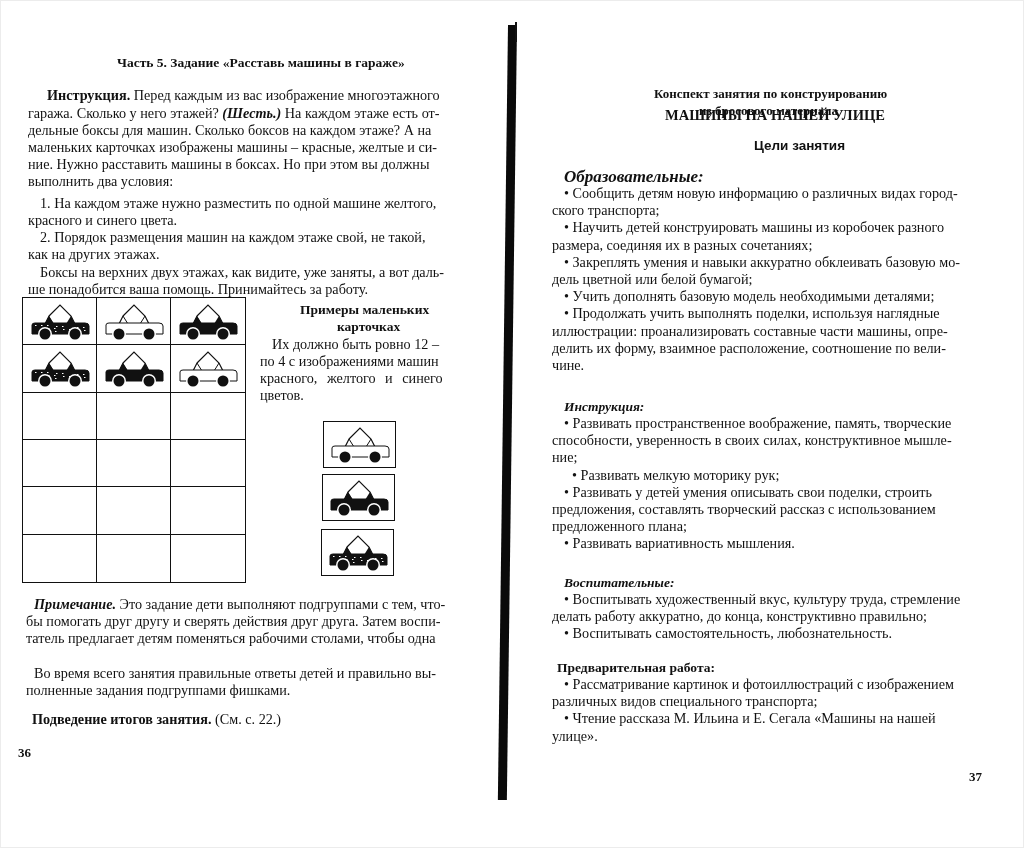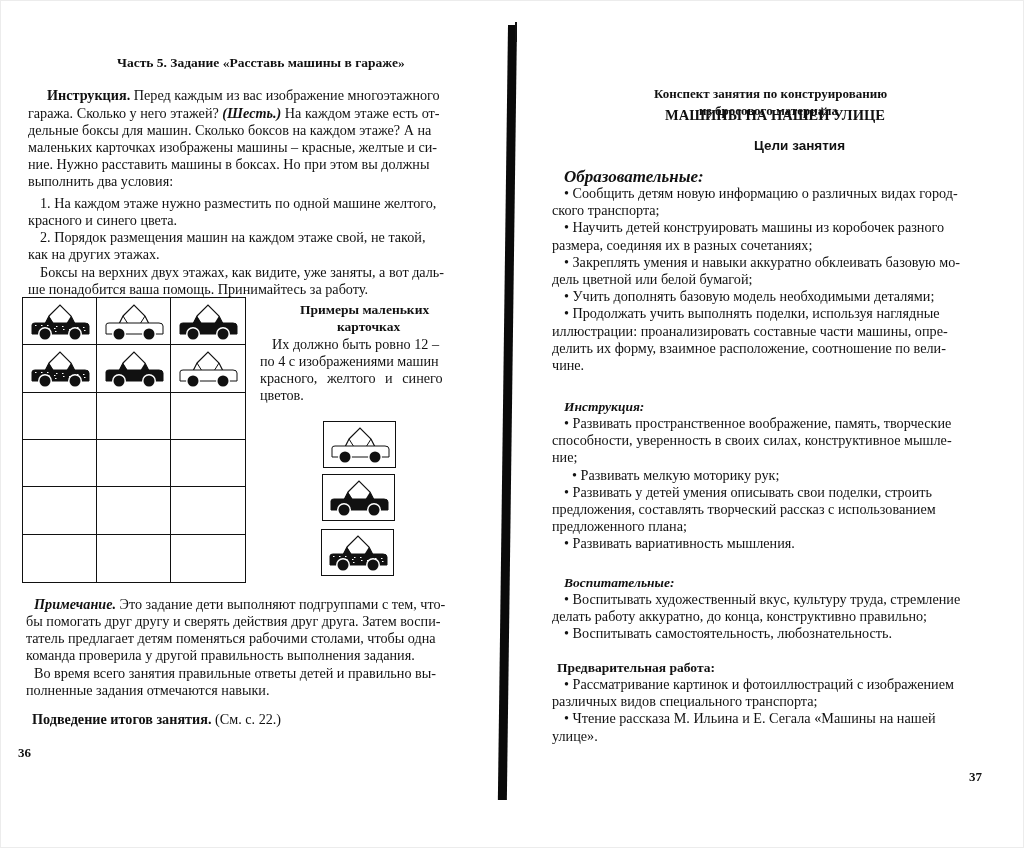--- a/index.html
+++ b/index.html
@@ -258,23 +258,22 @@
         <circle cx="48" cy="33" r="7" fill="#fff" stroke="none"></circle>
         <circle cx="48" cy="33" r="5.5" fill="#111"></circle>
       </svg>
     </div>
 
   <div class="t" style="left:34px; top:596px;">
     <span class="bi">Примечание.</span><span> Это задание дети выполняют подгруппами с тем, что-</span>
   </div>
   <div class="t" style="left:26px; top:613px;">бы помогать друг другу и сверять действия друг друга. Затем воспи-</div>
   <div class="t" style="left:26px; top:630px;">татель предлагает детям поменяться рабочими столами, чтобы одна</div>
-  <div class="t" style="left:26px; top:647px;">команда проверила у другой правильность выполнения задания.</div>
   <div class="t" style="left:34px; top:665px;">Во время всего занятия правильные ответы детей и правильно вы-</div>
-  <div class="t" style="left:26px; top:682px;">полненные задания отмечаются навыки.</div>
+  <div class="t" style="left:26px; top:682px;">полненные задания подгруппами фишками.</div>
 
   <div class="t" style="left:32px; top:711px;">
     <span class="b">Подведение итогов занятия.</span><span> (См. с. 22.)</span>
   </div>
 
   <div class="page-num" style="left:18px; top:745px;">36</div>
 </div>
 
 <div class="spine"></div>
 <div class="spine-thin"></div>

